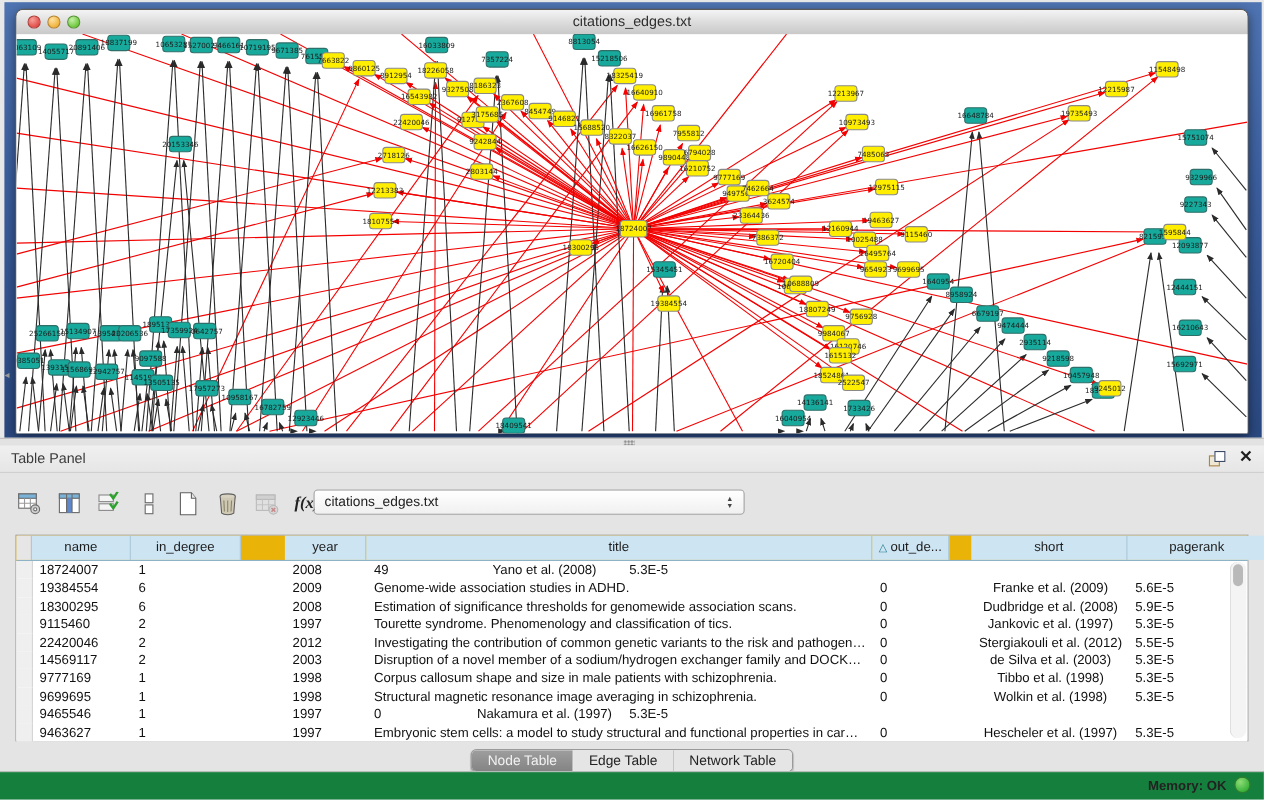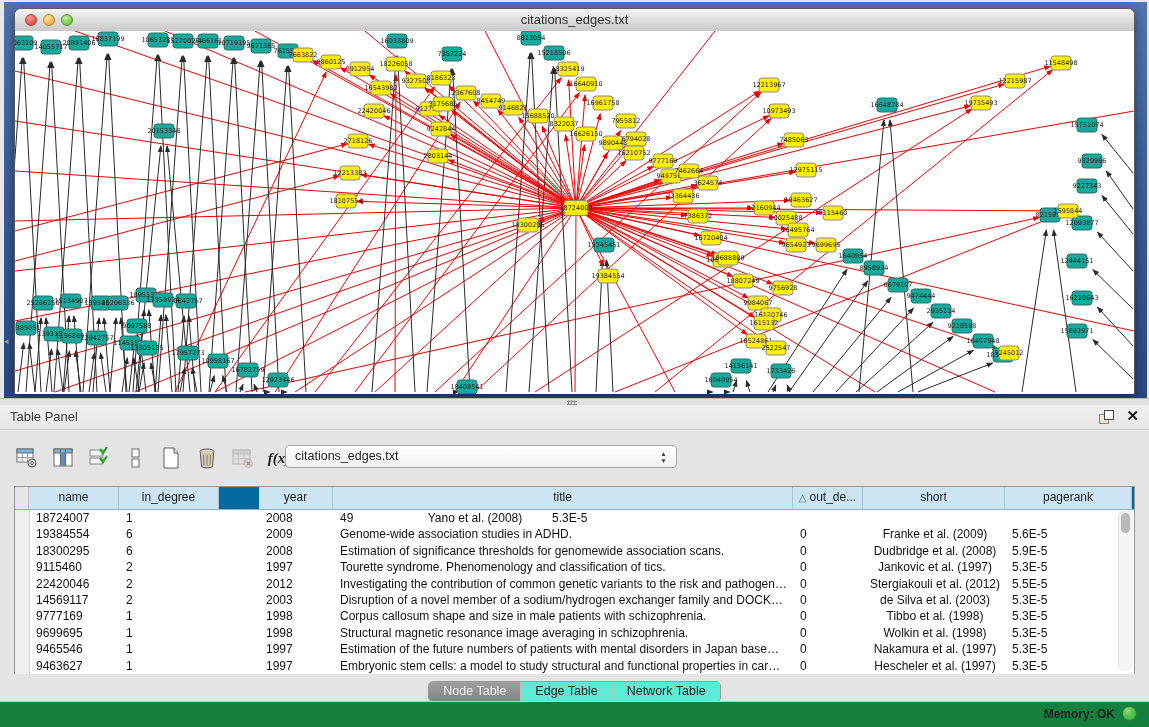--- a/index.html
+++ b/index.html
@@ -45,40 +45,40 @@
   .tbtn.disabled{opacity:.5;}
   #fx-label{font-family:"Liberation Serif",serif;font-style:italic;font-weight:bold;font-size:15px;color:#222;}
   #combo{position:absolute;left:285px;top:40px;width:392px;height:23px;box-sizing:border-box;
          background:linear-gradient(#ffffff,#f0f0f0);border:1px solid #a5a5a5;border-radius:4px;
          font-size:12.5px;color:#222;line-height:21px;padding-left:9px;}
   #combo-stepper{position:absolute;right:7px;top:2px;width:11px;height:18px;font-size:6.5px;color:#444;
                  display:flex;flex-direction:column;align-items:center;justify-content:center;line-height:7px;}
 
   #table{position:absolute;left:14px;top:81px;width:1121px;height:188px;background:#fff;
          border:1px solid #979797;box-sizing:border-box;}
-  .hrow{display:flex;height:22px;border-bottom:1px solid #8fb3c6;background:#0369a1;}
+  .hrow{display:flex;height:22px;border-bottom:1px solid #8fb3c6;background:#eab308;}
   .hcell{box-sizing:border-box;background:#cde4f2;border-right:1px solid #a9c6d8;
          font-size:12px;color:#1d1d1d;text-align:center;line-height:21px;overflow:hidden;white-space:nowrap;}
   .rh{width:14px;background:#e6e6e6;border-right:1px solid #bcbcbc;flex:none;}
   .c0{width:90px;flex:none;} .c1{width:100px;flex:none;} .c2{width:74px;flex:none;margin-left:40px;}
-  .c3{width:460px;flex:none;} .c4{width:70px;flex:none;} .c5{width:142px;flex:none;} .c6{width:127px;flex:none;}
+  .c3{width:460px;flex:none;} .c4{width:70px;flex:none;} .c5{width:142px;flex:none;margin-left:20px;} .c6{width:127px;flex:none;}
   .row{display:flex;height:16.4px;background:#fff;}
   .cell{box-sizing:border-box;font-size:12px;color:#111;line-height:16px;padding-left:6px;
         overflow:hidden;white-space:nowrap;}
   .cell.ctr{text-align:center;padding-left:0;}
   .rhc{width:14px;background:#efefef;border-right:1px solid #d5d5d5;flex:none;}
   .sort-tri{color:#2a7f8f;font-size:10px;margin-right:3px;}
   #vscroll{position:absolute;right:1px;top:24px;width:14px;bottom:2px;background:#f4f4f4;
            border-left:1px solid #dcdcdc;border-radius:7px;}
   #vthumb{position:absolute;left:2px;top:2px;width:9px;height:20px;background:#b9b9b9;border-radius:5px;}
 
   #tabs{position:absolute;left:0;top:276px;width:1149px;display:flex;justify-content:center;}
   #tabs-inner{display:inline-flex;border:1px solid #9a9a9a;border-radius:5px;overflow:hidden;background:#fff;
               box-shadow:0 1px 1px rgba(0,0,0,.15);}
-  .tab{padding:2px 14px 3px;font-size:12.5px;color:#222;border-right:1px solid #bdbdbd;background:#5eead4;}
+  .tab{padding:2px 14px 3px;font-size:12.5px;color:#222;border-right:1px solid #bdbdbd;background:#e5e5e5;}
   .tab:last-child{border-right:none;}
   .tab.selected{background:linear-gradient(#9e9e9e,#848484);color:#f2f2f2;}
 
   #statusbar{position:absolute;left:0;bottom:0;width:1149px;height:25px;background:#15803d;
              border-top:1px solid #c4c4c4;font-weight:bold;}
   #mem{position:absolute;right:34px;top:5px;font-size:12px;color:#222;}
   #mem-dot{position:absolute;right:12px;top:4px;width:15px;height:15px;border-radius:50%;
            background:radial-gradient(circle at 35% 30%,#8fdc77,#3cb43c 70%);border:1px solid #2f7d2f;box-sizing:border-box;}
 </style>
 </head>
@@ -956,21 +956,20 @@
           <div class="cell c3">Structural magnetic resonance image averaging in schizophrenia.</div>
           <div class="cell c4">0</div>
           <div class="cell c5 ctr">Wolkin et al. (1998)</div>
           <div class="cell c6">5.3E-5</div>
         </div>
         <div class="row">
           <div class="rhc"></div>
           <div class="cell c0">9465546</div>
           <div class="cell c1">1</div>
           <div class="cell c2">1997</div>
-          <div class="cell c3">Estimation of the future numbers of patients with mental disorders in Japan base…</div>
           <div class="cell c4">0</div>
           <div class="cell c5 ctr">Nakamura et al. (1997)</div>
           <div class="cell c6">5.3E-5</div>
         </div>
         <div class="row">
           <div class="rhc"></div>
           <div class="cell c0">9463627</div>
           <div class="cell c1">1</div>
           <div class="cell c2">1997</div>
           <div class="cell c3">Embryonic stem cells: a model to study structural and functional properties in car…</div>

